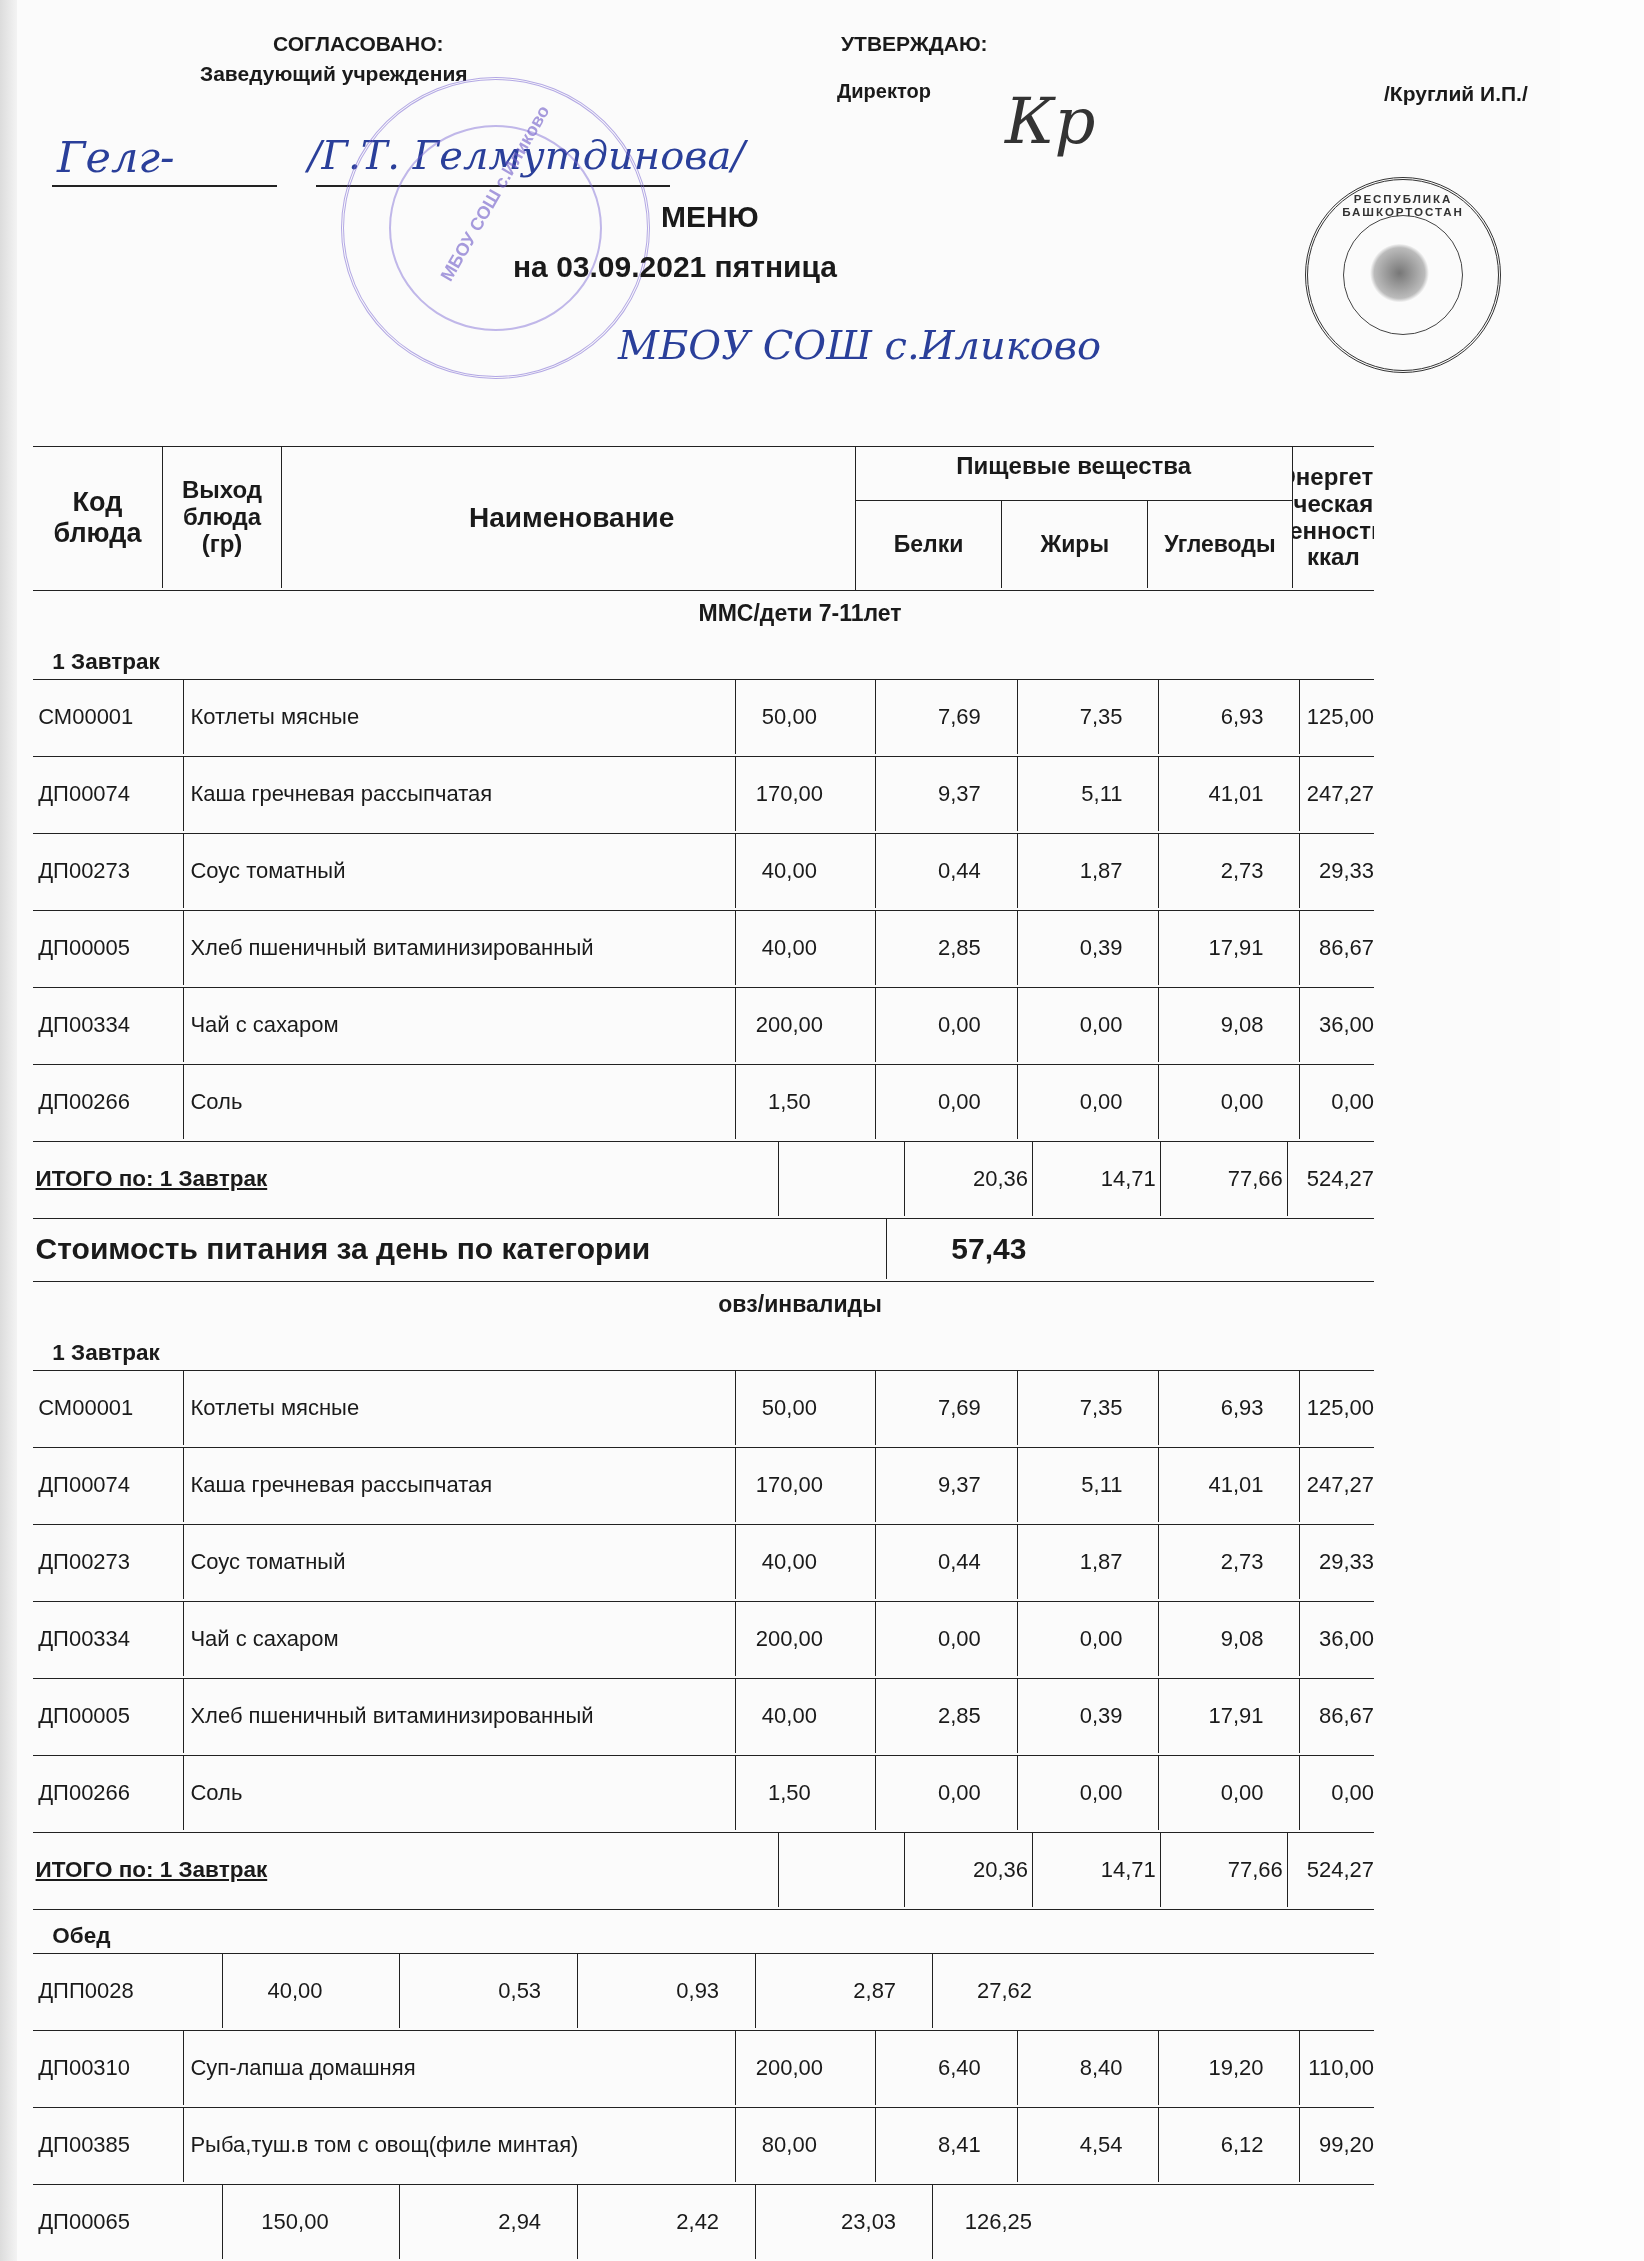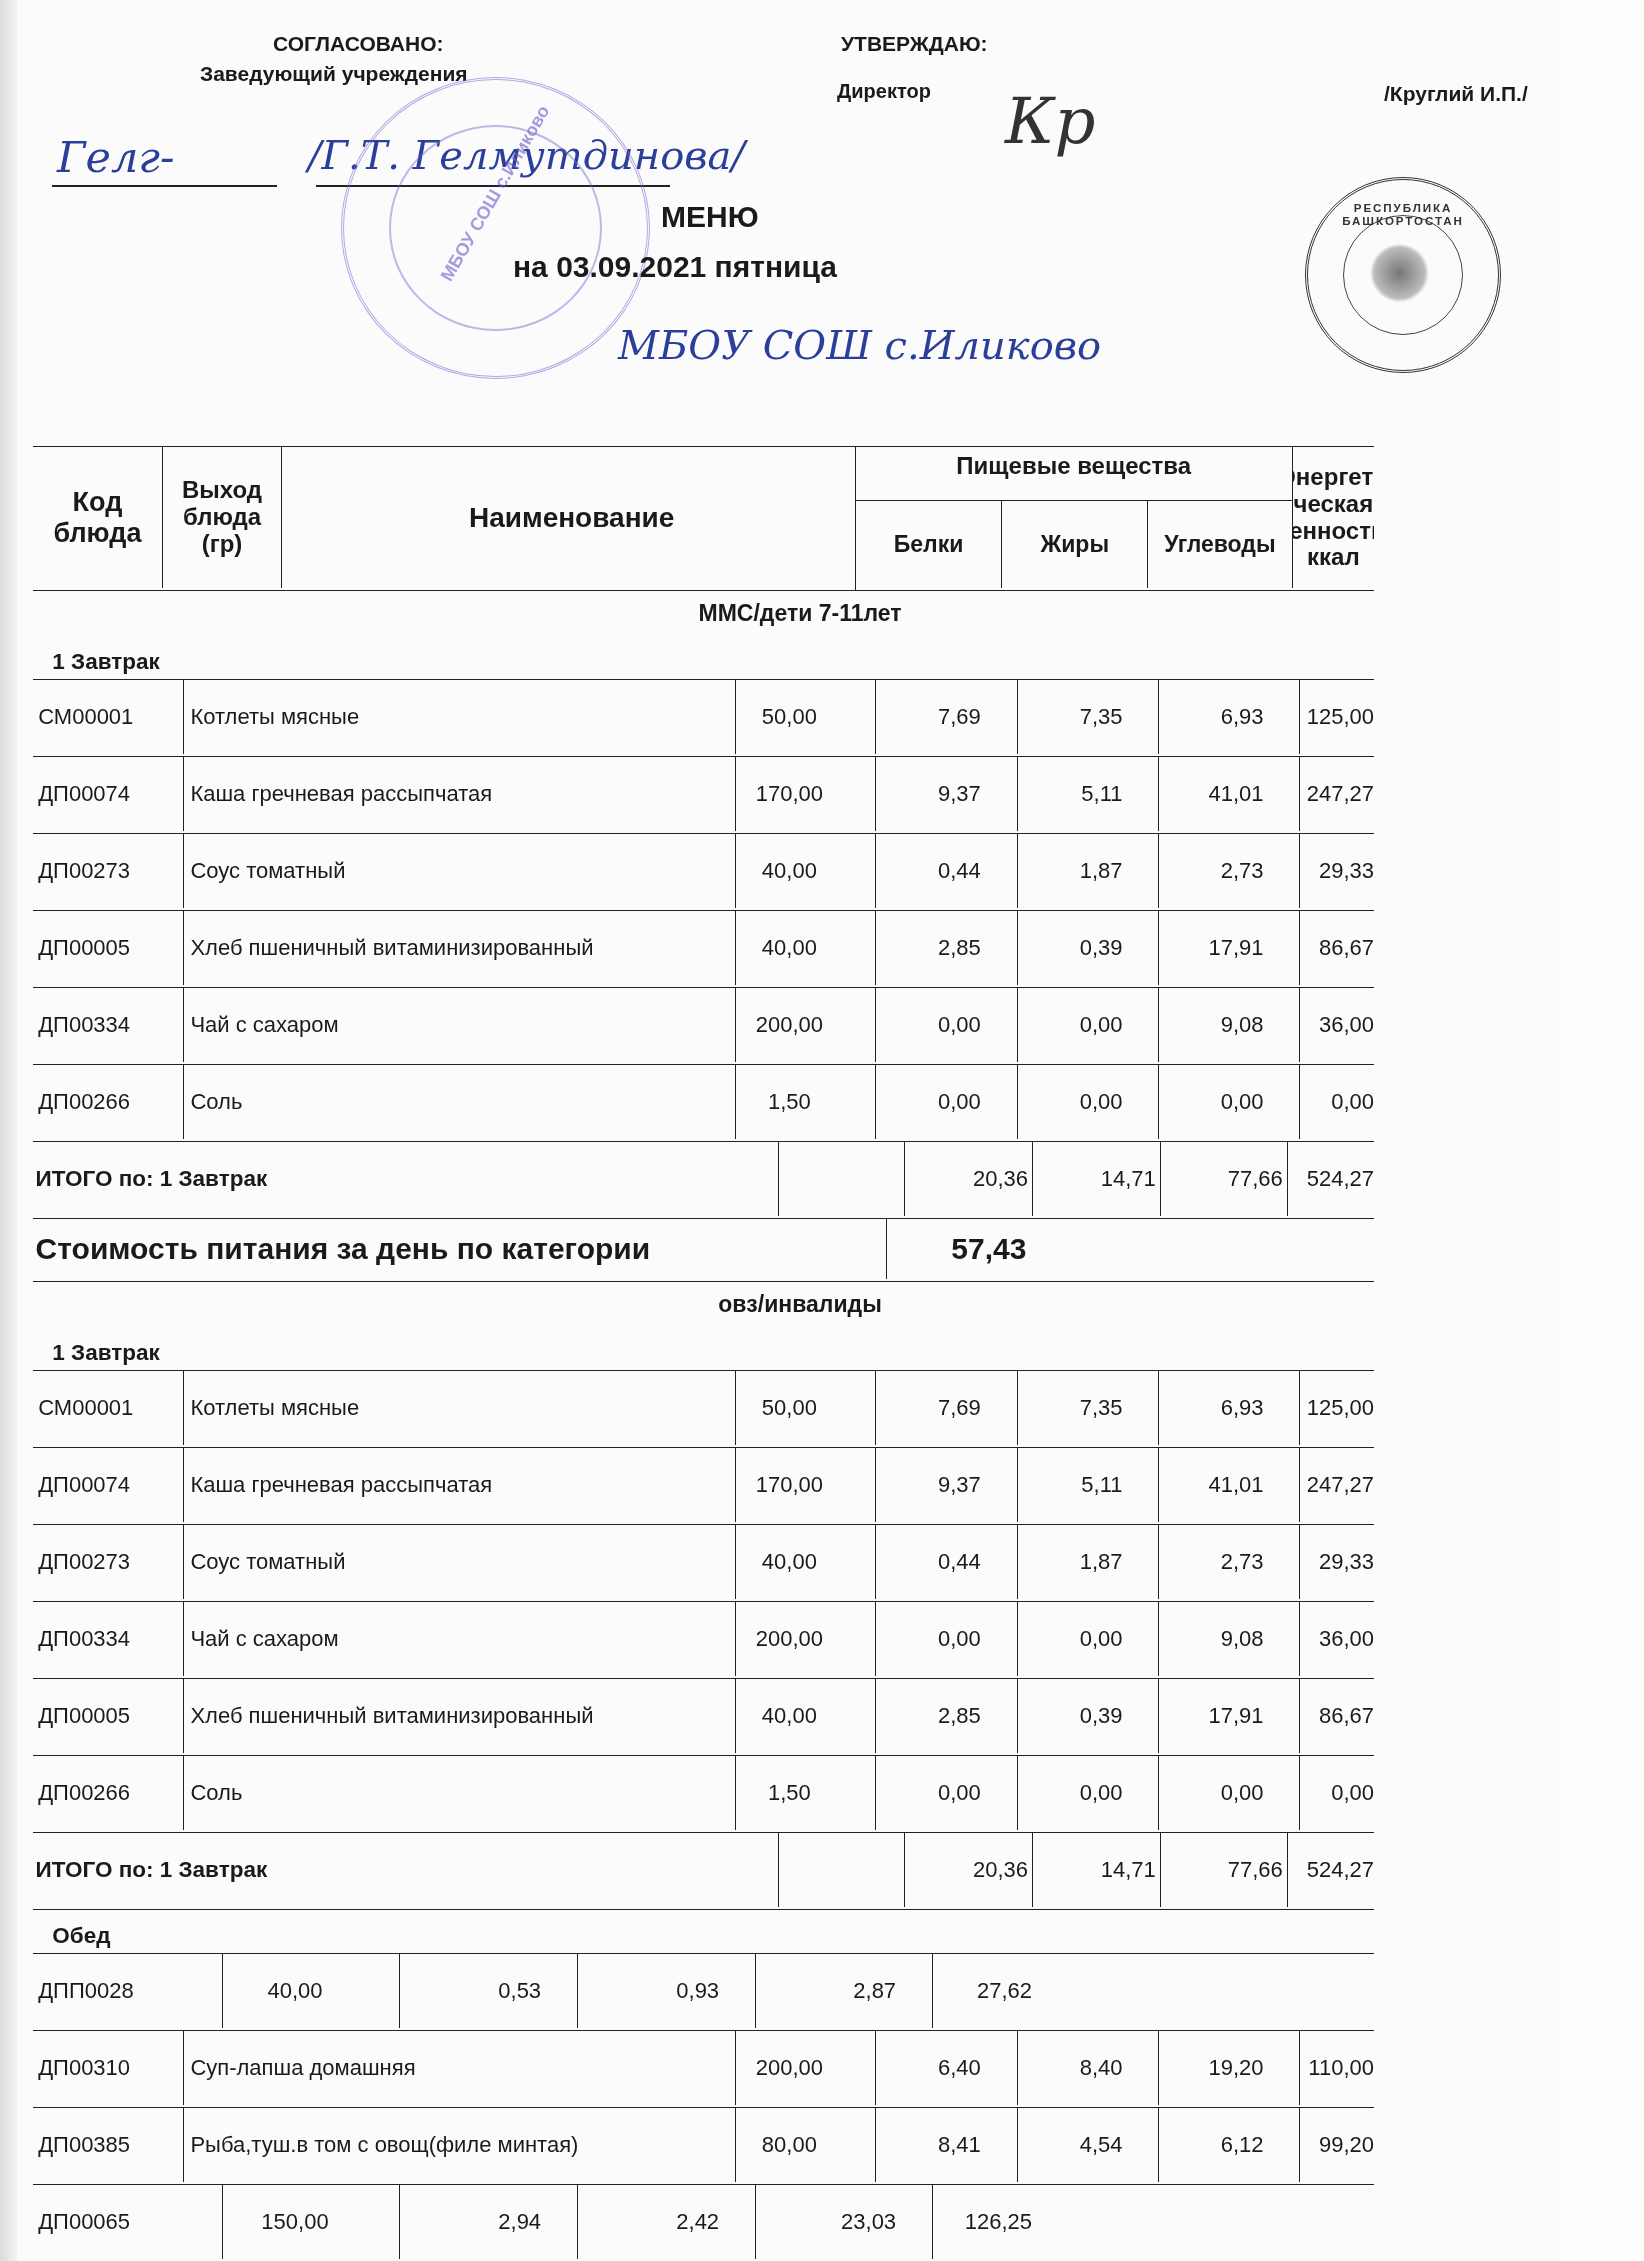--- a/index.html
+++ b/index.html
@@ -28,21 +28,21 @@
   .stamp-violet .inner { position: absolute; left: 45px; top: 45px; right: 45px; bottom: 45px;
     border: 2.6px solid rgba(120,100,210,0.45); border-radius: 50%; }
   .stamp-violet .center-text { position: absolute; left: 0; right: 0; top: 103px; text-align: center;
     font-size: 18px; font-weight: bold; transform: rotate(-60deg); }
   .stamp-black { left: 1305px; top: 177px; width: 190px; height: 190px;
     border: 3.9px double #333; color: #333; }
   .stamp-black .inner { position: absolute; left: 35px; top: 35px; right: 35px; bottom: 35px;
     border: 1.9px solid #444; border-radius: 50%; }
   .stamp-black .emblem { position: absolute; left: 61px; top: 64px; width: 61px; height: 58px;
     border-radius: 50% 50% 40% 40%; background: radial-gradient(circle, #777 0%, #bbb 60%, transparent 70%); }
-  .stamp-black .ring-text { position: absolute; left: 0; right: 0; top: 21px; text-align: center;
+  .stamp-black .ring-text { position: absolute; left: 0; right: 0; top: 12px; text-align: center;
     font-size: 11.6px; font-weight: bold; letter-spacing: 1.9px; }
 
   .title { position: absolute; font-weight: bold; white-space: nowrap; font-size: 30px; }
   .title-menu { left: 661px; top: 200px; }
   .title-date { left: 513px; top: 250px; }
   .school-hand { left: 618px; top: 322px; font-size: 40px; }
 
   
   .tbl { position: absolute; left: 33px; top: 446px; width: 1341px; }
   .row { position: relative; display: flex; border-bottom: 1.9px solid #222; }
@@ -68,21 +68,21 @@
   .nutr-sub { display: flex; height: 87px; }
   .nutr-sub .cell { font-size: 23px; }
   .nutr-sub .c-b, .nutr-sub .c-f, .nutr-sub .c-u { justify-content: center; padding-right: 0; }
   .nutr-sub .c-b { border-left: none; }
   .head .c-e { height: 141px; font-size: 24px; width: 100px; }
 
   .section-title { height: 45px; display: flex; justify-content: center; align-items: center; font-weight: bold; font-size: 23px; border-bottom: none; padding-left: 193px; }
   .meal-title { height: 43px; display: flex; align-items: flex-end; padding-left: 19.3px; font-weight: bold; font-size: 22.5px; padding-bottom: 3.9px; box-sizing: border-box; }
   .total-row { height: 76px; }
   .total-row .cell { height: 74px; }
-  .total-row .c-total-label { width: 854px; padding-left: 2.6px; font-weight: bold; font-size: 22.5px; }
+  .total-row .c-total-label { width: 854px; padding-left: 2.6px; font-weight: bold; font-size: 22.5px; text-decoration: underline; }
   .cost-row { height: 62px; }
   .cost-row .c-cost-label { width: 854px; padding-left: 2.6px; font-weight: bold; font-size: 30px; height: 60px; }
   .cost-row .c-cost-value { width: 488px; border-left: 1.3px solid #222; padding-left: 64px; font-weight: bold; font-size: 30px; height: 60px; }
 </style>
 </head>
 <body>
 
 <div class="scan-edge"></div>
 <div class="right-edge"></div>
 

